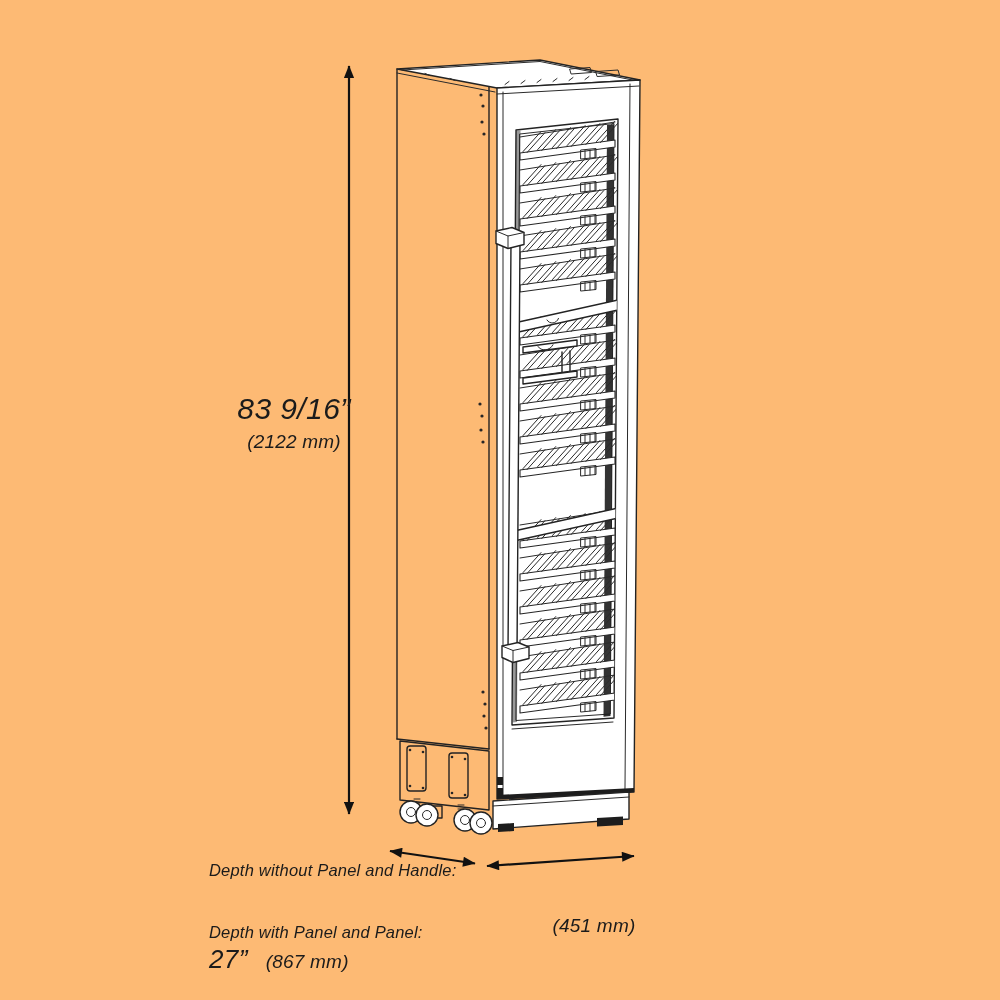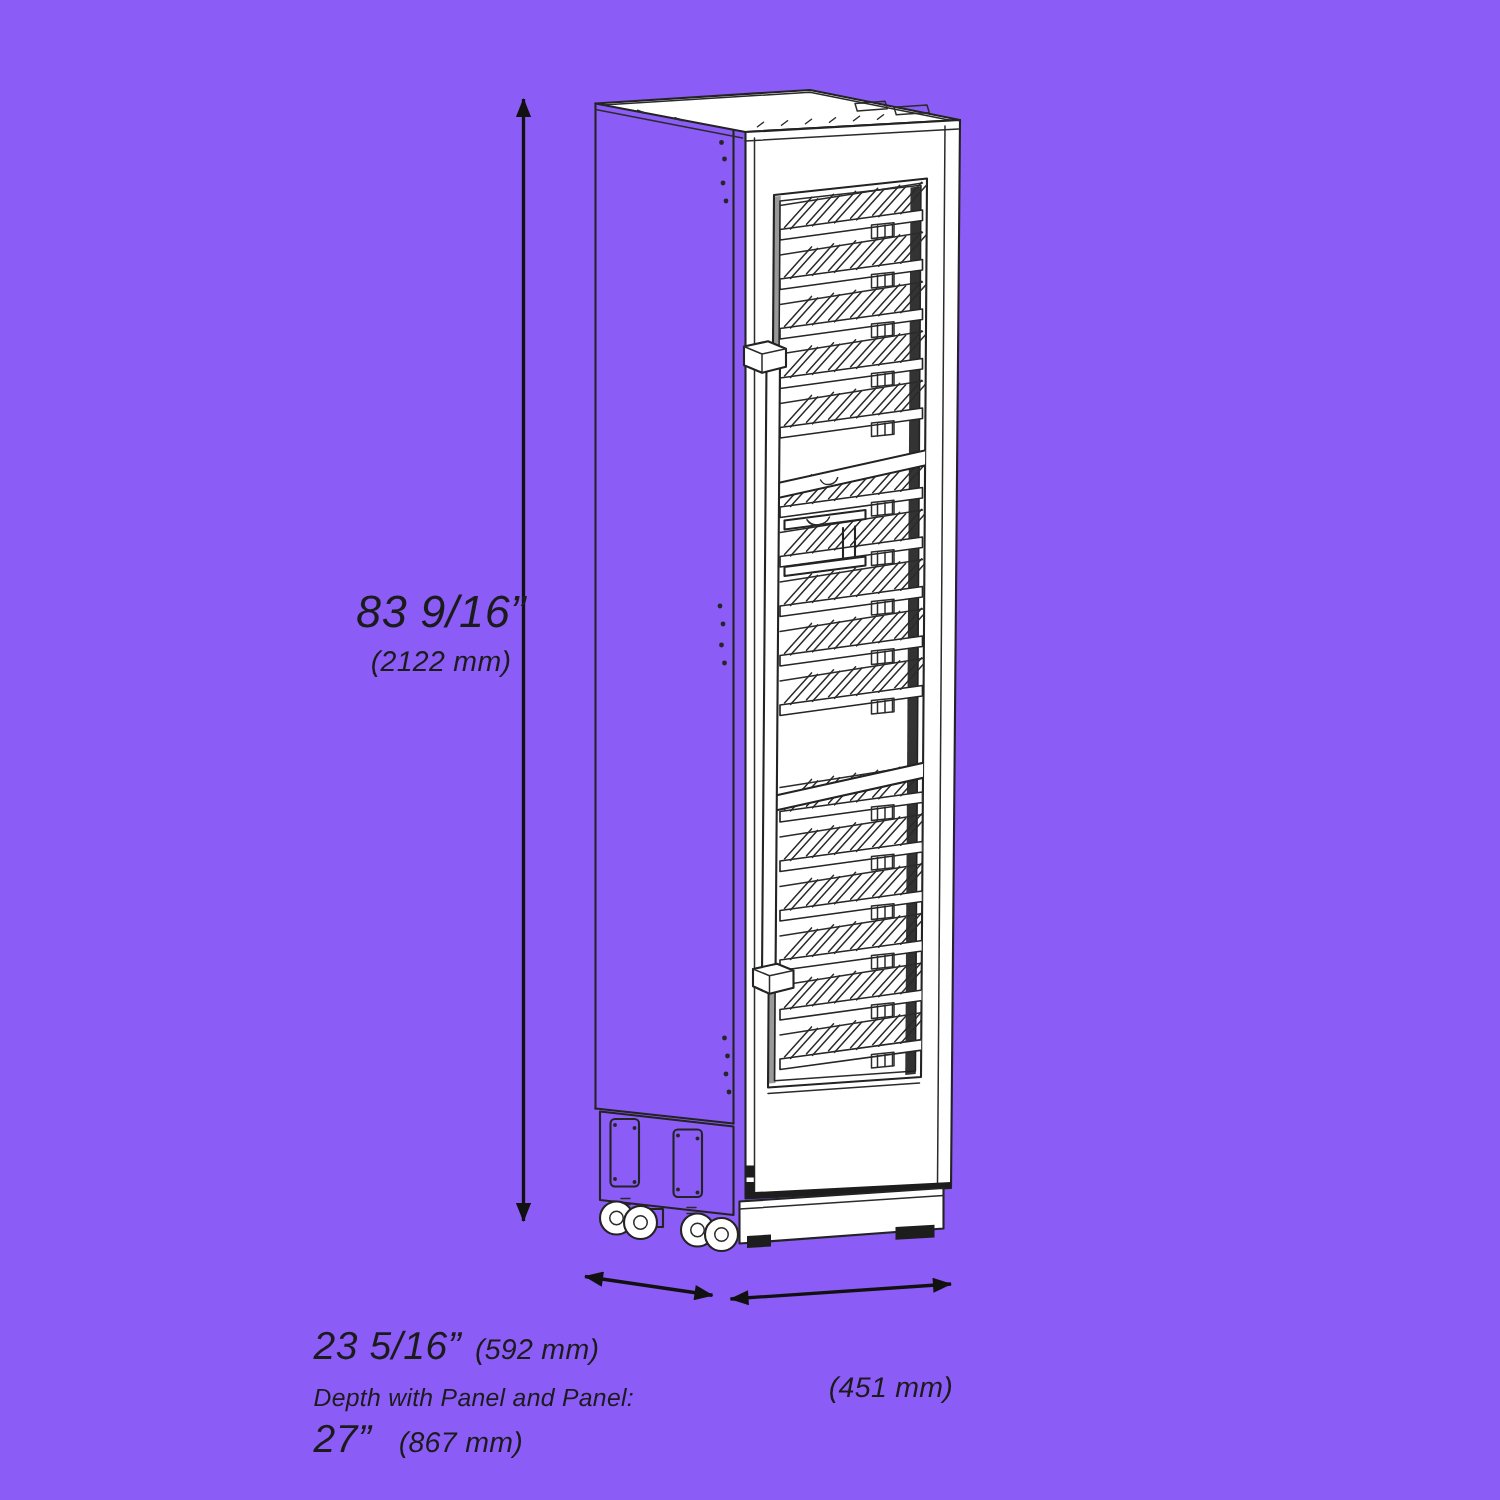--- a/index.html
+++ b/index.html
@@ -1,17 +1,17 @@
 <!DOCTYPE html>
 <html><head>
 <meta charset="utf-8">
 <style>
   html,body{margin:0;padding:0;background:#fff;}
   .stage{
-    position:relative;width:1000px;height:1000px;background:#8b5cf6;
+    position:relative;width:1000px;height:1000px;background:#fdba74;
     font-family:"Liberation Sans",sans-serif;color:#1b1b1b;overflow:hidden;
   }
   .stage svg{position:absolute;left:0;top:0;}
   
   .ln{fill:none;stroke:#232323;stroke-width:1.4;stroke-linecap:round;stroke-linejoin:round;}
   .thin{fill:none;stroke:#2b2b2b;stroke-width:1;stroke-linecap:round;stroke-linejoin:round;}
   .wfill{fill:#ffffff;stroke:#232323;stroke-width:1.4;stroke-linejoin:round;}
   .rail{fill:#ffffff;stroke:#262626;stroke-width:1.1;stroke-linejoin:round;}
   .dark{fill:#1d1d1d;stroke:none;}
   .dot{fill:#262626;stroke:none;}
@@ -311,23 +311,20 @@
     <line class="dim-line" x1="349" y1="66" x2="349" y2="814" marker-start="url(#ah)" marker-end="url(#ah)"></line>
     <line class="dim-line" x1="390" y1="851" x2="475" y2="863.5" marker-start="url(#ah)" marker-end="url(#ah)"></line>
     <line class="dim-line" x1="487" y1="866" x2="634" y2="856" marker-start="url(#ah)" marker-end="url(#ah)"></line>
   </svg>
 
   <div class="dim center v-big" style="left:194px;top:394px;width:200px;">83 9/16”</div>
   <div class="dim center m-txt" style="left:194px;top:432px;width:200px;">(2122 mm)</div>
 
   <div class="dim center m-txt" style="left:504px;top:916px;width:180px;">(451 mm)</div>
 
-  <div class="dim inline-dim" style="left:209px;top:884px;">
-    <span class="v-mid">23 5/16”</span>
-    <span class="m-txt">(592 mm)</span>
-  </div>
+  <div class="dim lbl" style="left:209px;top:862px;">Depth without Panel and Handle:</div>
   <div class="dim lbl" style="left:209px;top:924px;">Depth with Panel and Panel:</div>
   <div class="dim inline-dim" style="left:209px;top:946px;gap:18px;">
     <span class="v-mid">27”</span>
     <span class="m-txt">(867 mm)</span>
   </div>
 
 </div>
 
 </body></html>

